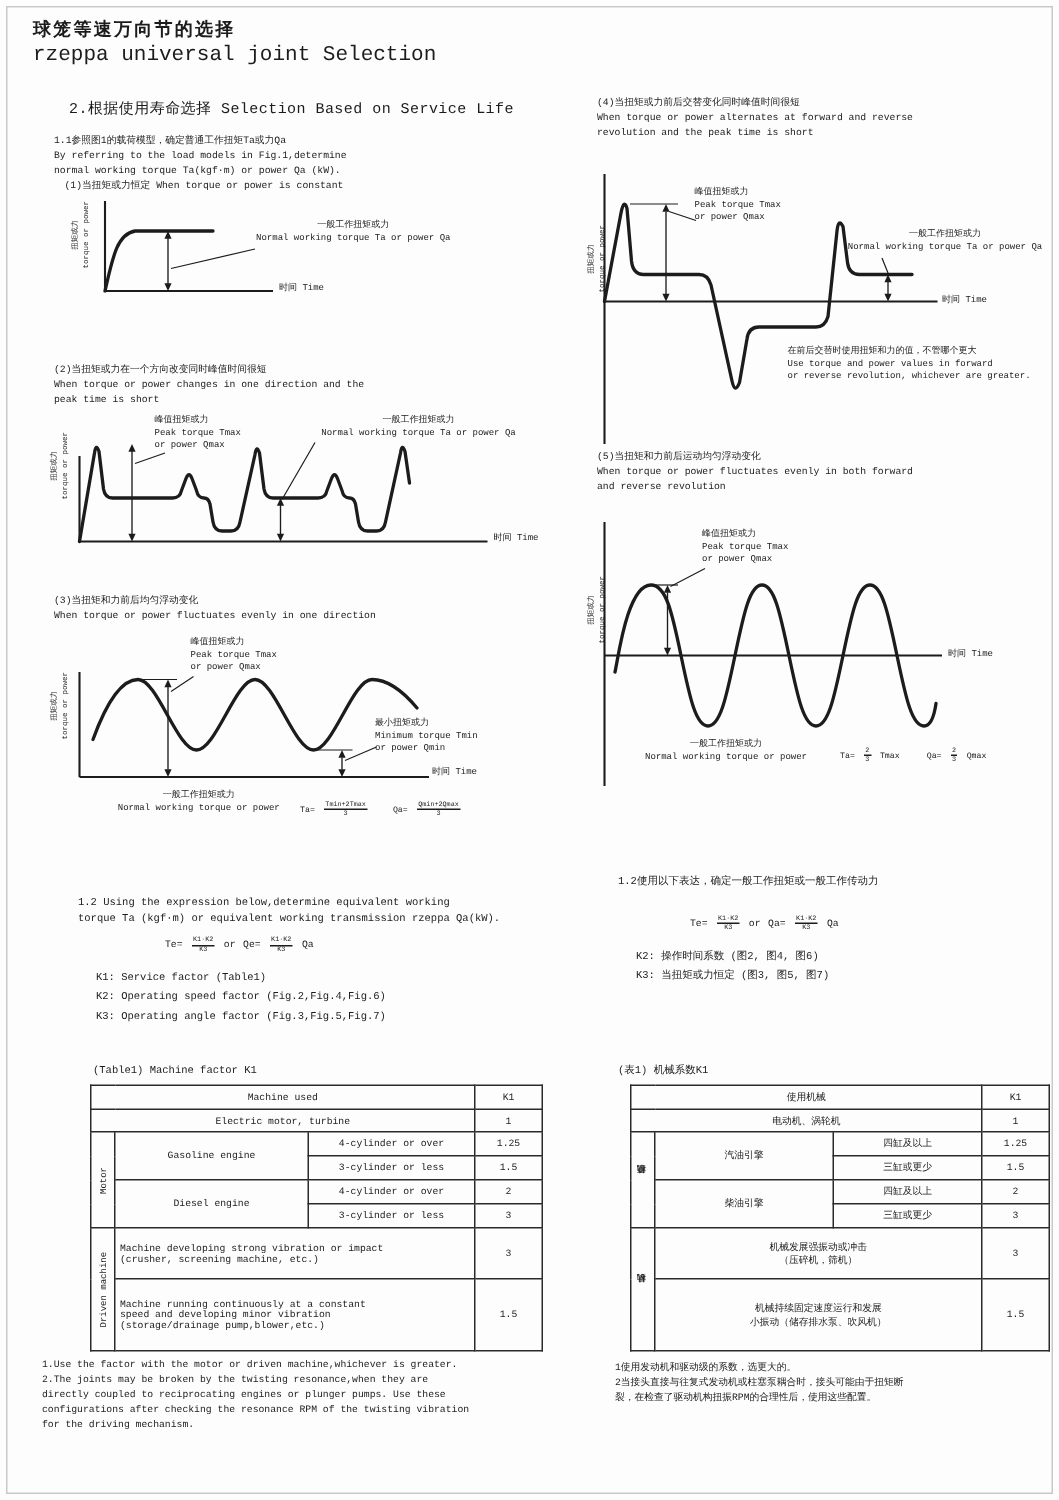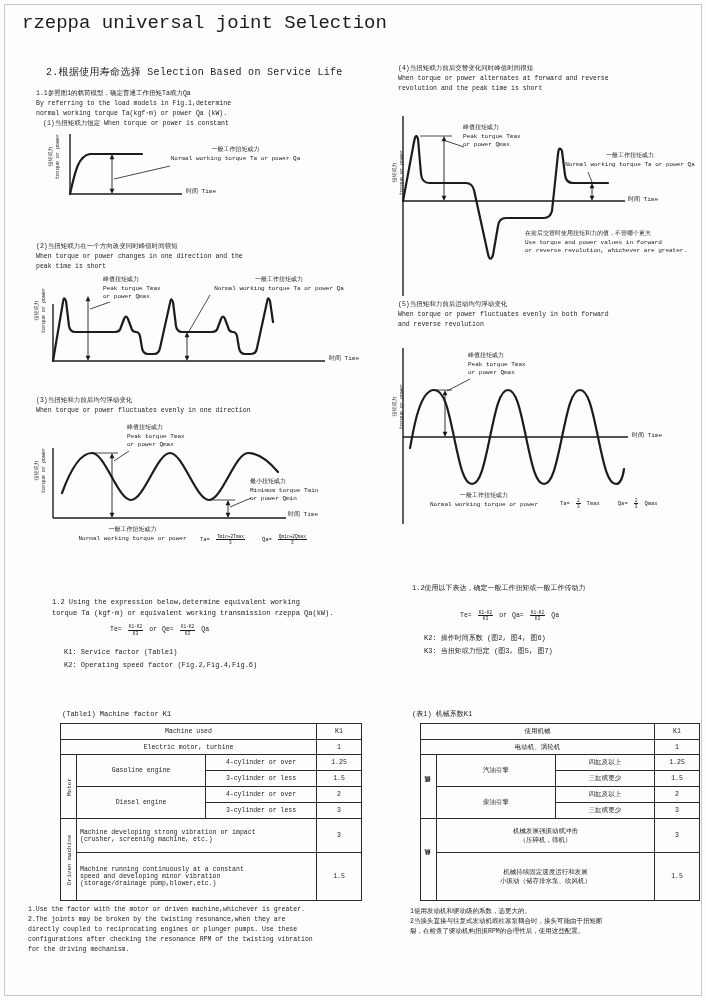--- a/index.html
+++ b/index.html
@@ -1,21 +1,21 @@
 <!DOCTYPE html>
 <html><head>
 <meta charset="utf-8">
 <style>
   html,body{margin:0;padding:0;background:#ffffff}
   .page{position:relative;width:706px;height:1000px;background:#fdfdfd;overflow:hidden;
         font-family:"Liberation Mono","DejaVu Sans Mono",monospace;color:#1c1c1c}
   .frame{position:absolute;inset:4px;border:1px solid #c9c9c9}
   .abs{position:absolute}
   .nw{white-space:nowrap}
-  .t14{font-size:19px;line-height:1.3}
+  .t14{font-size:14px;line-height:1.3}
   .t12{font-size:12px;font-weight:bold;letter-spacing:1.5px;font-family:"DejaVu Sans","Liberation Sans",sans-serif}
   .t10{font-size:10px;letter-spacing:.3px}
   .t7{font-size:7px;line-height:1.6}
   .t65{font-size:6.5px;line-height:1.55}
   .t55{font-size:5.5px;line-height:1.38}
   .ctr{text-align:center}
   .fig{position:absolute}
   .fig svg{position:absolute;left:0;top:0;width:100%;height:100%;overflow:visible}
   .ax{stroke:#1c1c1c;stroke-width:1.4;fill:none}
   .cv{stroke:#1c1c1c;stroke-width:2.2;fill:none;stroke-linejoin:round;stroke-linecap:round}
@@ -39,20 +39,21 @@
   .fsm{font-size:5.5px}
   .kline{padding-left:12px}
 </style>
 </head>
 <body>
 
 <div class="page">
   <div class="frame"></div>
 
   <div class="abs" style="left:22px;top:11px">
+    <div class="t12 nw">球笼等速万向节的选择</div>
     <div class="t14 nw">rzeppa universal joint Selection</div>
   </div>
 
   <div class="abs t10 nw" style="left:46px;top:65px">2.根据使用寿命选择 Selection Based on Service Life</div>
 
   <div class="abs t65" style="left:36px;top:89px">
     <div class="nw">1.1参照图1的载荷模型，确定普通工作扭矩Ta或力Qa</div>
     <div class="nw">By referring to the load models in Fig.1,determine</div>
     <div class="nw">normal working torque Ta(kgf·m) or power Qa (kW).</div>
     <div class="nw" style="padding-left:7px">(1)当扭矩或力恒定 When torque or power is constant</div>
@@ -273,20 +274,21 @@
       <span>or</span>
       <span>Qe=</span>
         <span class="frac">
           <span class="num">K1·K2</span>
           <span class="den">K3</span>
         </span>
       <span>Qa</span>
     </div>
     <div class="nw kline" style="line-height:13px">K1:  Service factor (Table1)</div>
     <div class="nw kline" style="line-height:13px">K2:  Operating speed factor  (Fig.2,Fig.4,Fig.6)</div>
+    <div class="nw kline" style="line-height:13px">K3:  Operating angle factor  (Fig.3,Fig.5,Fig.7)</div>
   </div>
 
   <div class="abs t7" style="left:412px;top:583px;width:290px">
     <div class="nw">1.2使用以下表达，确定一般工作扭矩或一般工作传动力</div>
     <div class="formula" style="margin:16px 0 10px 48px">
       <span>Te=</span>
         <span class="frac">
           <span class="num">K1·K2</span>
           <span class="den">K3</span>
         </span>

